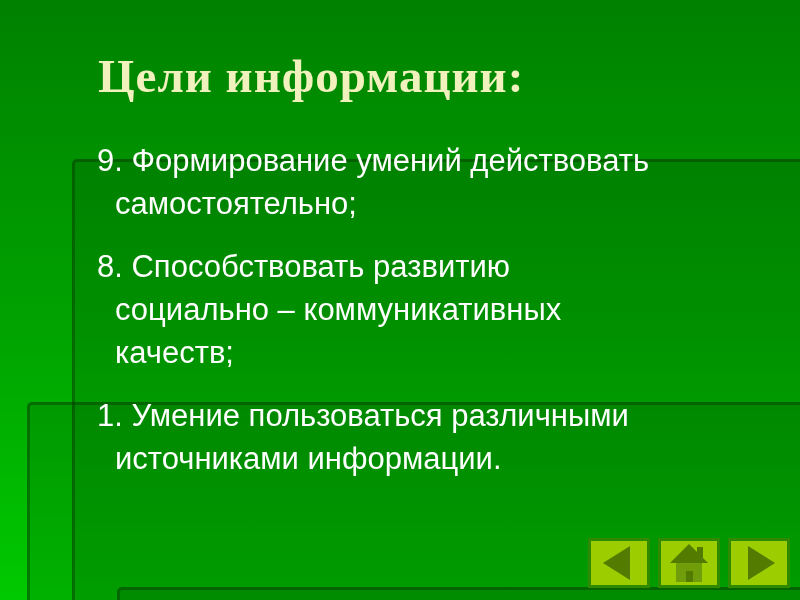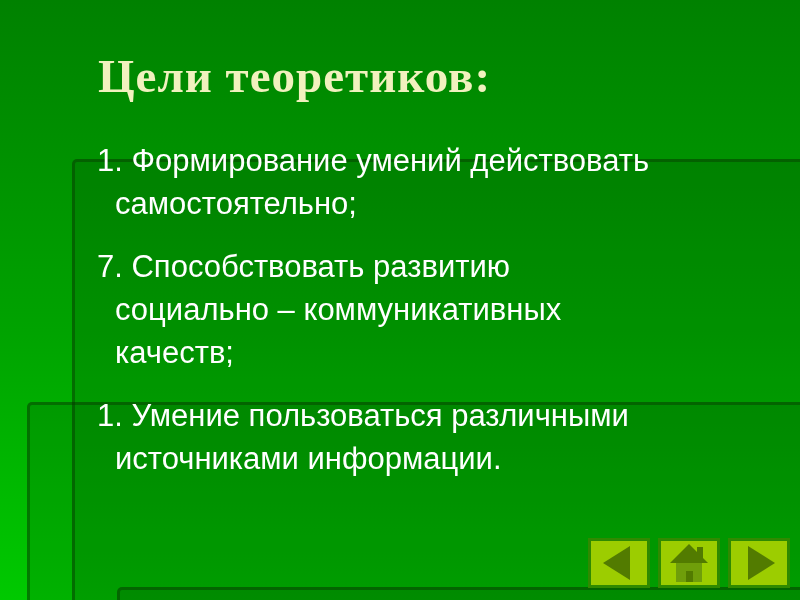--- a/index.html
+++ b/index.html
@@ -59,26 +59,26 @@
 </style>
 </head>
 <body>
 
 <div class="slide">
 
   <div class="panel panel-a"></div>
   <div class="panel panel-b"></div>
   <div class="panel panel-c"></div>
 
-  <h1 class="title">Цели теоретиков:</h1>
+  <h1 class="title">Цели информации:</h1>
 
   <div class="body-text">
-    <p class="item">1. Формирование умений действовать
+    <p class="item">9. Формирование умений действовать
 самостоятельно;</p>
-    <p class="item">7. Способствовать развитию
+    <p class="item">8. Способствовать развитию
 социально – коммуникативных
 качеств;</p>
     <p class="item">1. Умение пользоваться различными
 источниками информации.</p>
   </div>
 
   <div class="nav">
 
     <button class="nav-btn">
       <span>

